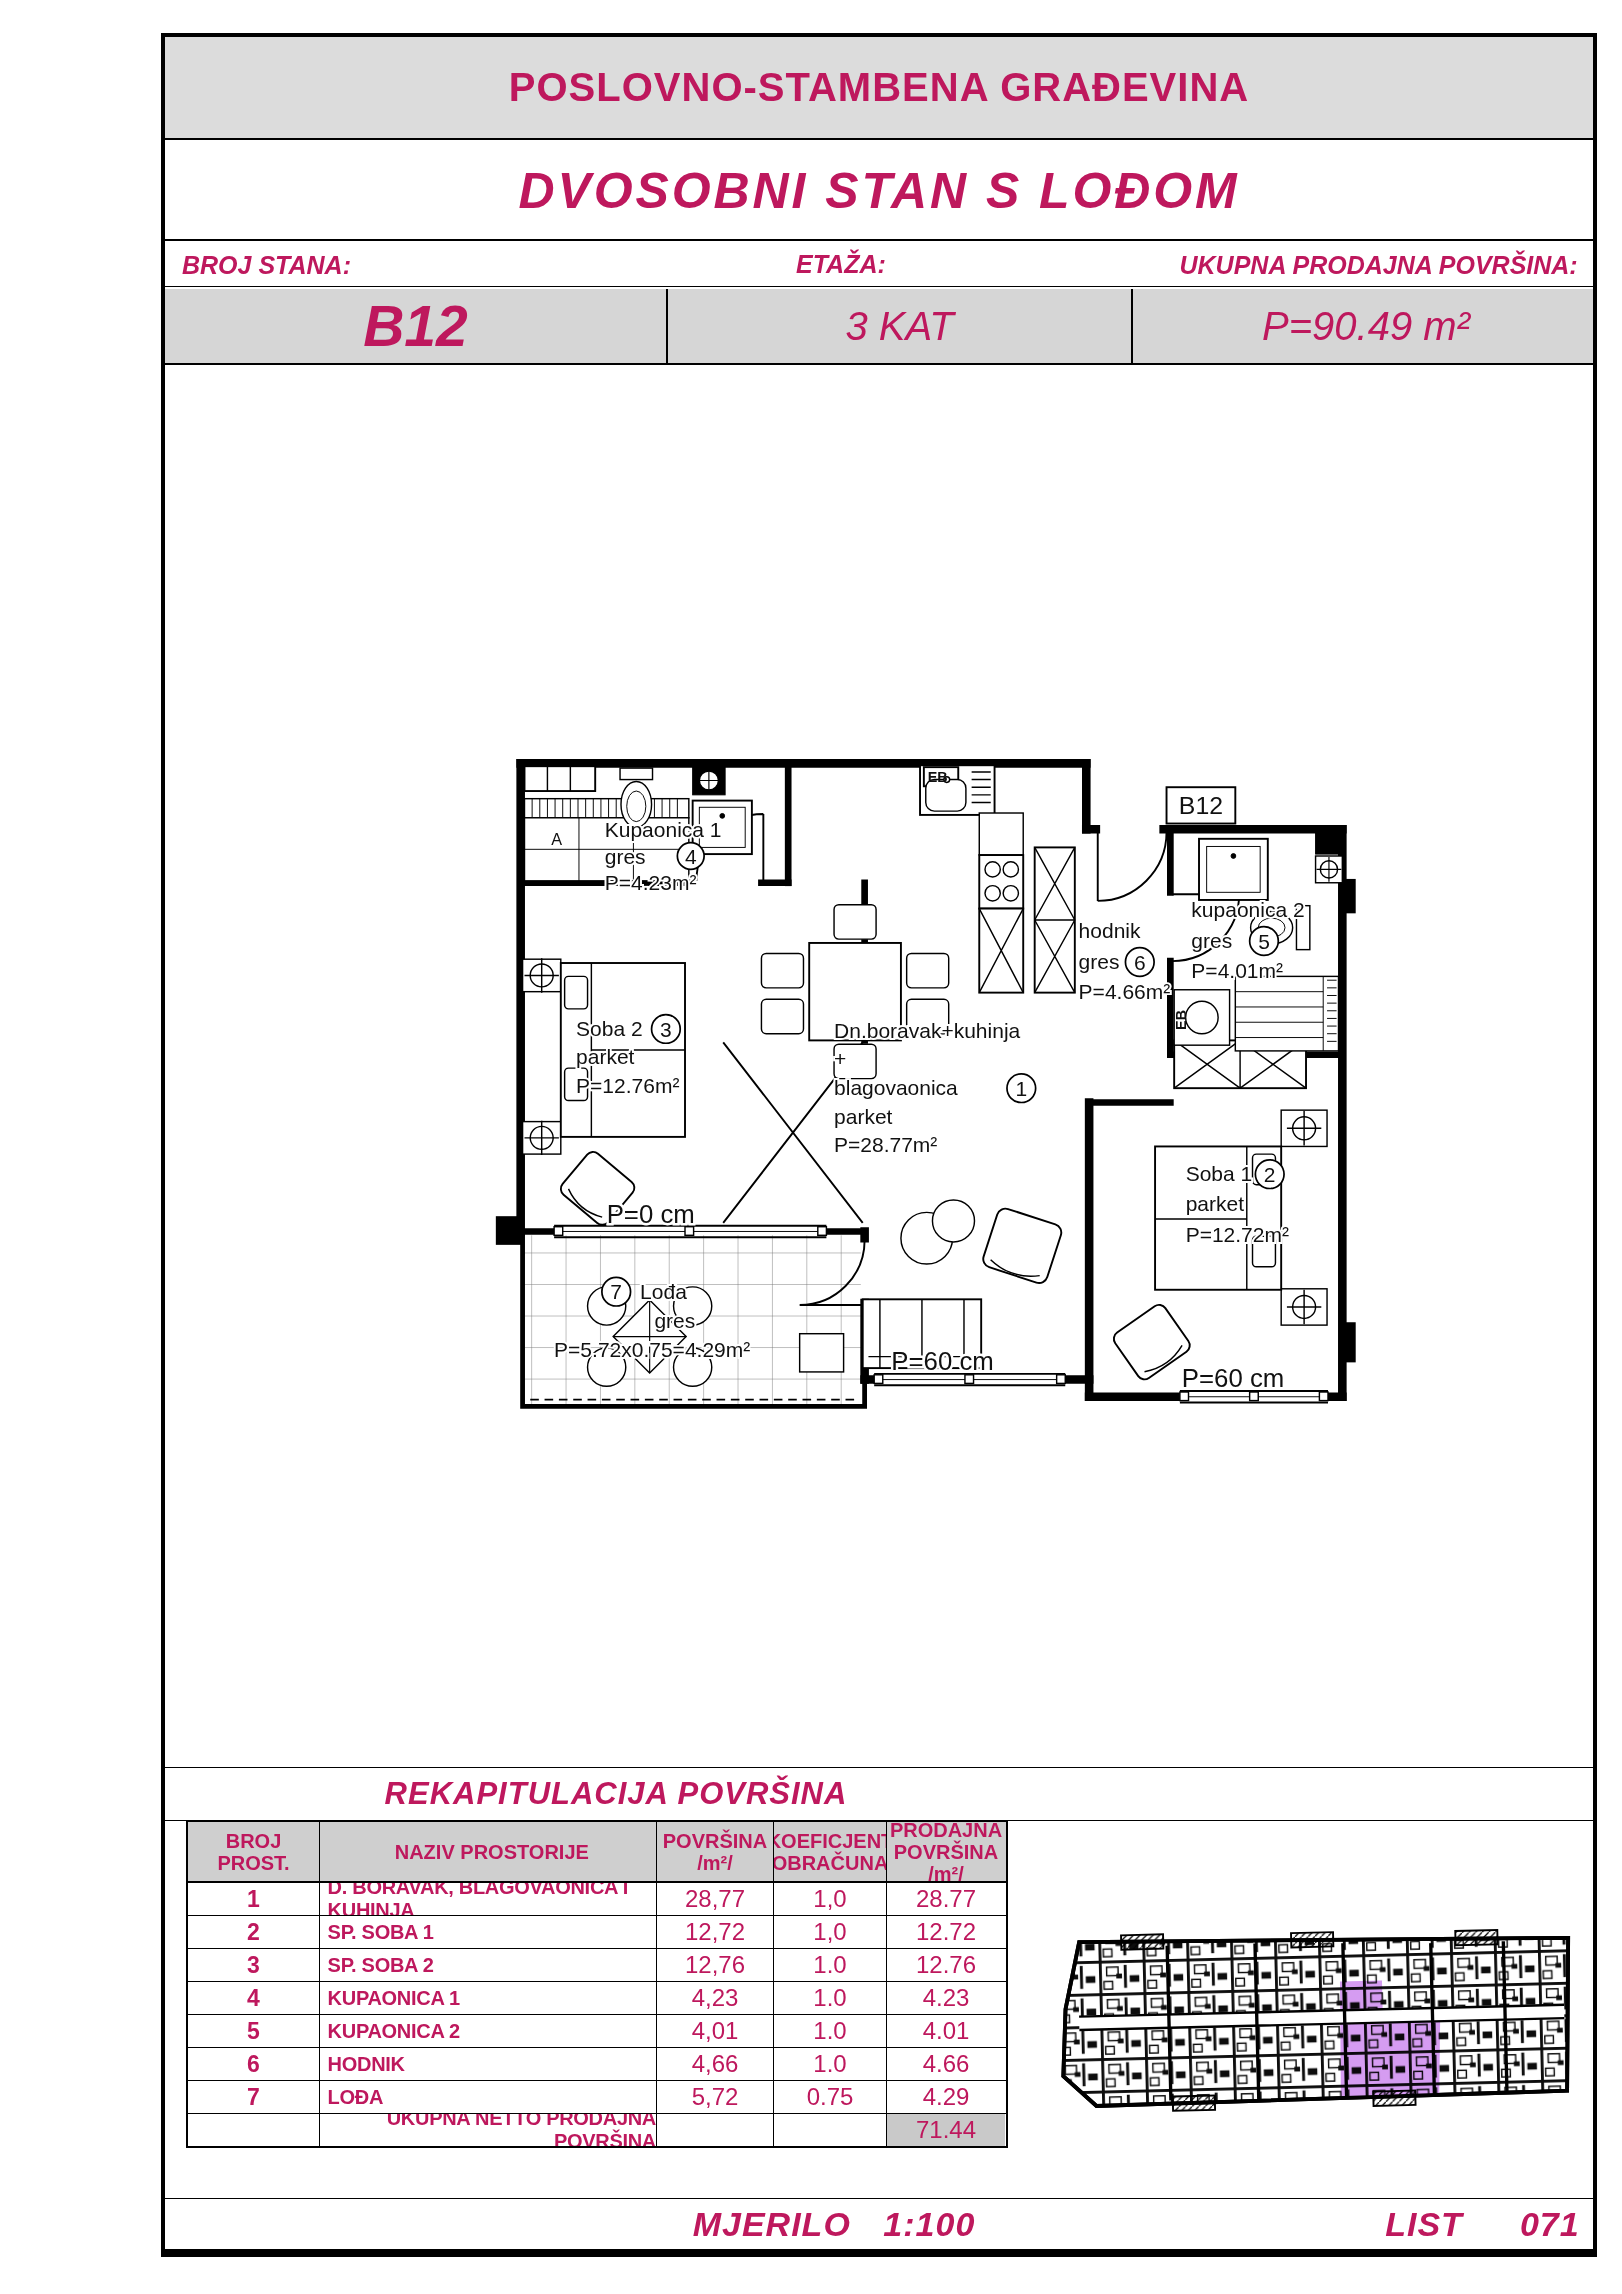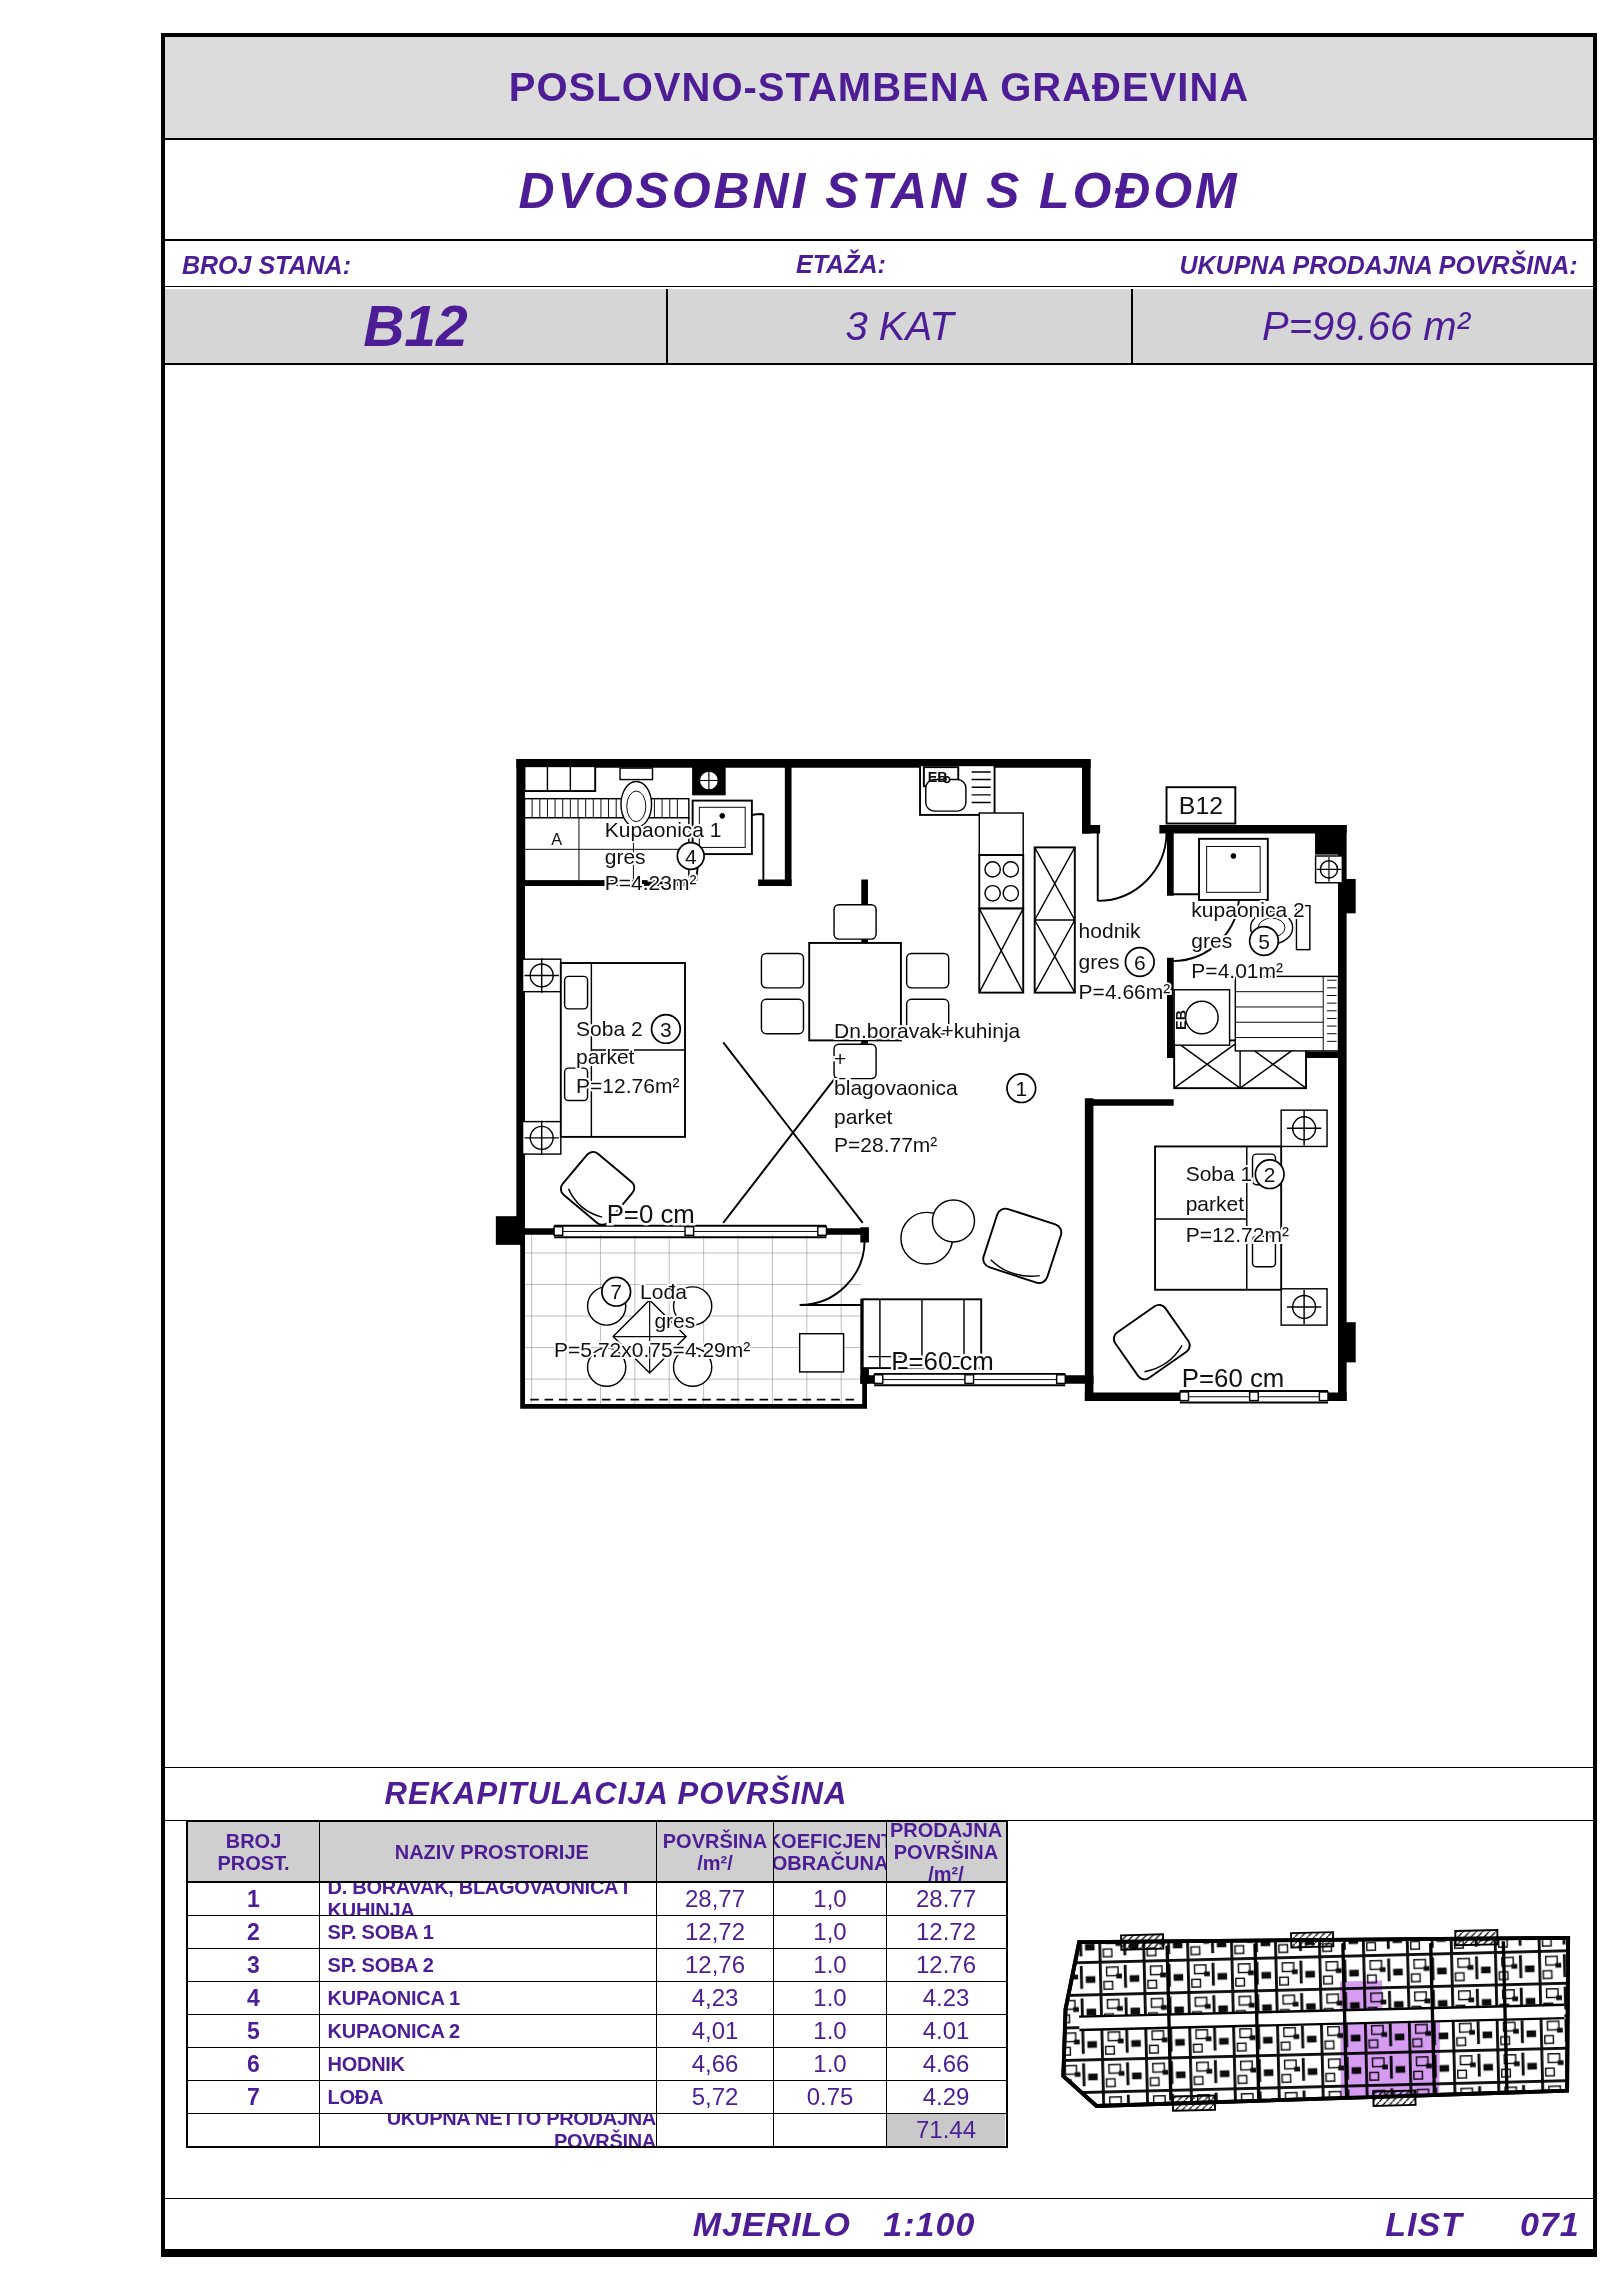--- a/index.html
+++ b/index.html
@@ -1,17 +1,17 @@
 <!DOCTYPE html>
 <html><head>
 <meta charset="utf-8">
 <style>
   html,body{margin:0;padding:0;background:#fff;}
   .page{position:relative;width:1622px;height:2294px;background:#fff;
-        font-family:"Liberation Sans", sans-serif;color:#4c1d95;overflow:hidden;}
+        font-family:"Liberation Sans", sans-serif;color:#be185d;overflow:hidden;}
   .frame{position:absolute;left:161px;top:33px;width:1436px;height:2224px;
          border:4.8px solid #000;border-bottom-width:8.6px;box-sizing:border-box;background:#fff;}
   .band{position:absolute;left:0;width:100%;box-sizing:border-box;display:flex;align-items:center;justify-content:center;}
   .band-title1{top:0;height:103px;background:#dcdcdc;border-bottom:2.9px solid #000;
                font-weight:bold;font-size:40px;letter-spacing:1px;}
   .band-title2{top:106px;height:98px;background:#fff;border-bottom:2.9px solid #000;
                font-weight:bold;font-style:italic;font-size:50px;letter-spacing:2.9px;}
   .band-labels{top:206px;height:44px;background:#fff;border-bottom:1.9px solid #000;
                font-weight:bold;font-style:italic;font-size:25px;}
   .band-values{top:252px;height:76px;background:#d6d6d6;border-bottom:2.9px solid #000;}
@@ -75,21 +75,21 @@
 
     <div class="band band-labels">
       <span class="lbl-broj">BROJ STANA:</span>
       <span class="lbl-etaza">ETAŽA:</span>
       <span class="lbl-ukupna">UKUPNA PRODAJNA POVRŠINA:</span>
     </div>
 
     <div class="band band-values">
       <div class="vcell vc1">B12</div>
       <div class="vcell vc2">3 KAT</div>
-      <div class="vcell vc3">P=99.66 m²</div>
+      <div class="vcell vc3">P=90.49 m²</div>
     </div>
 
     <div class="plan-wrap">
       <svg viewBox="0 0 980 740" width="937" height="707">
         <defs>
           <pattern id="tile" width="36" height="33" patternUnits="userSpaceOnUse">
             <path d="M36,0 V33 M0,33 H36" stroke="#777" stroke-width="1" fill="none"></path>
           </pattern>
         </defs>
 

